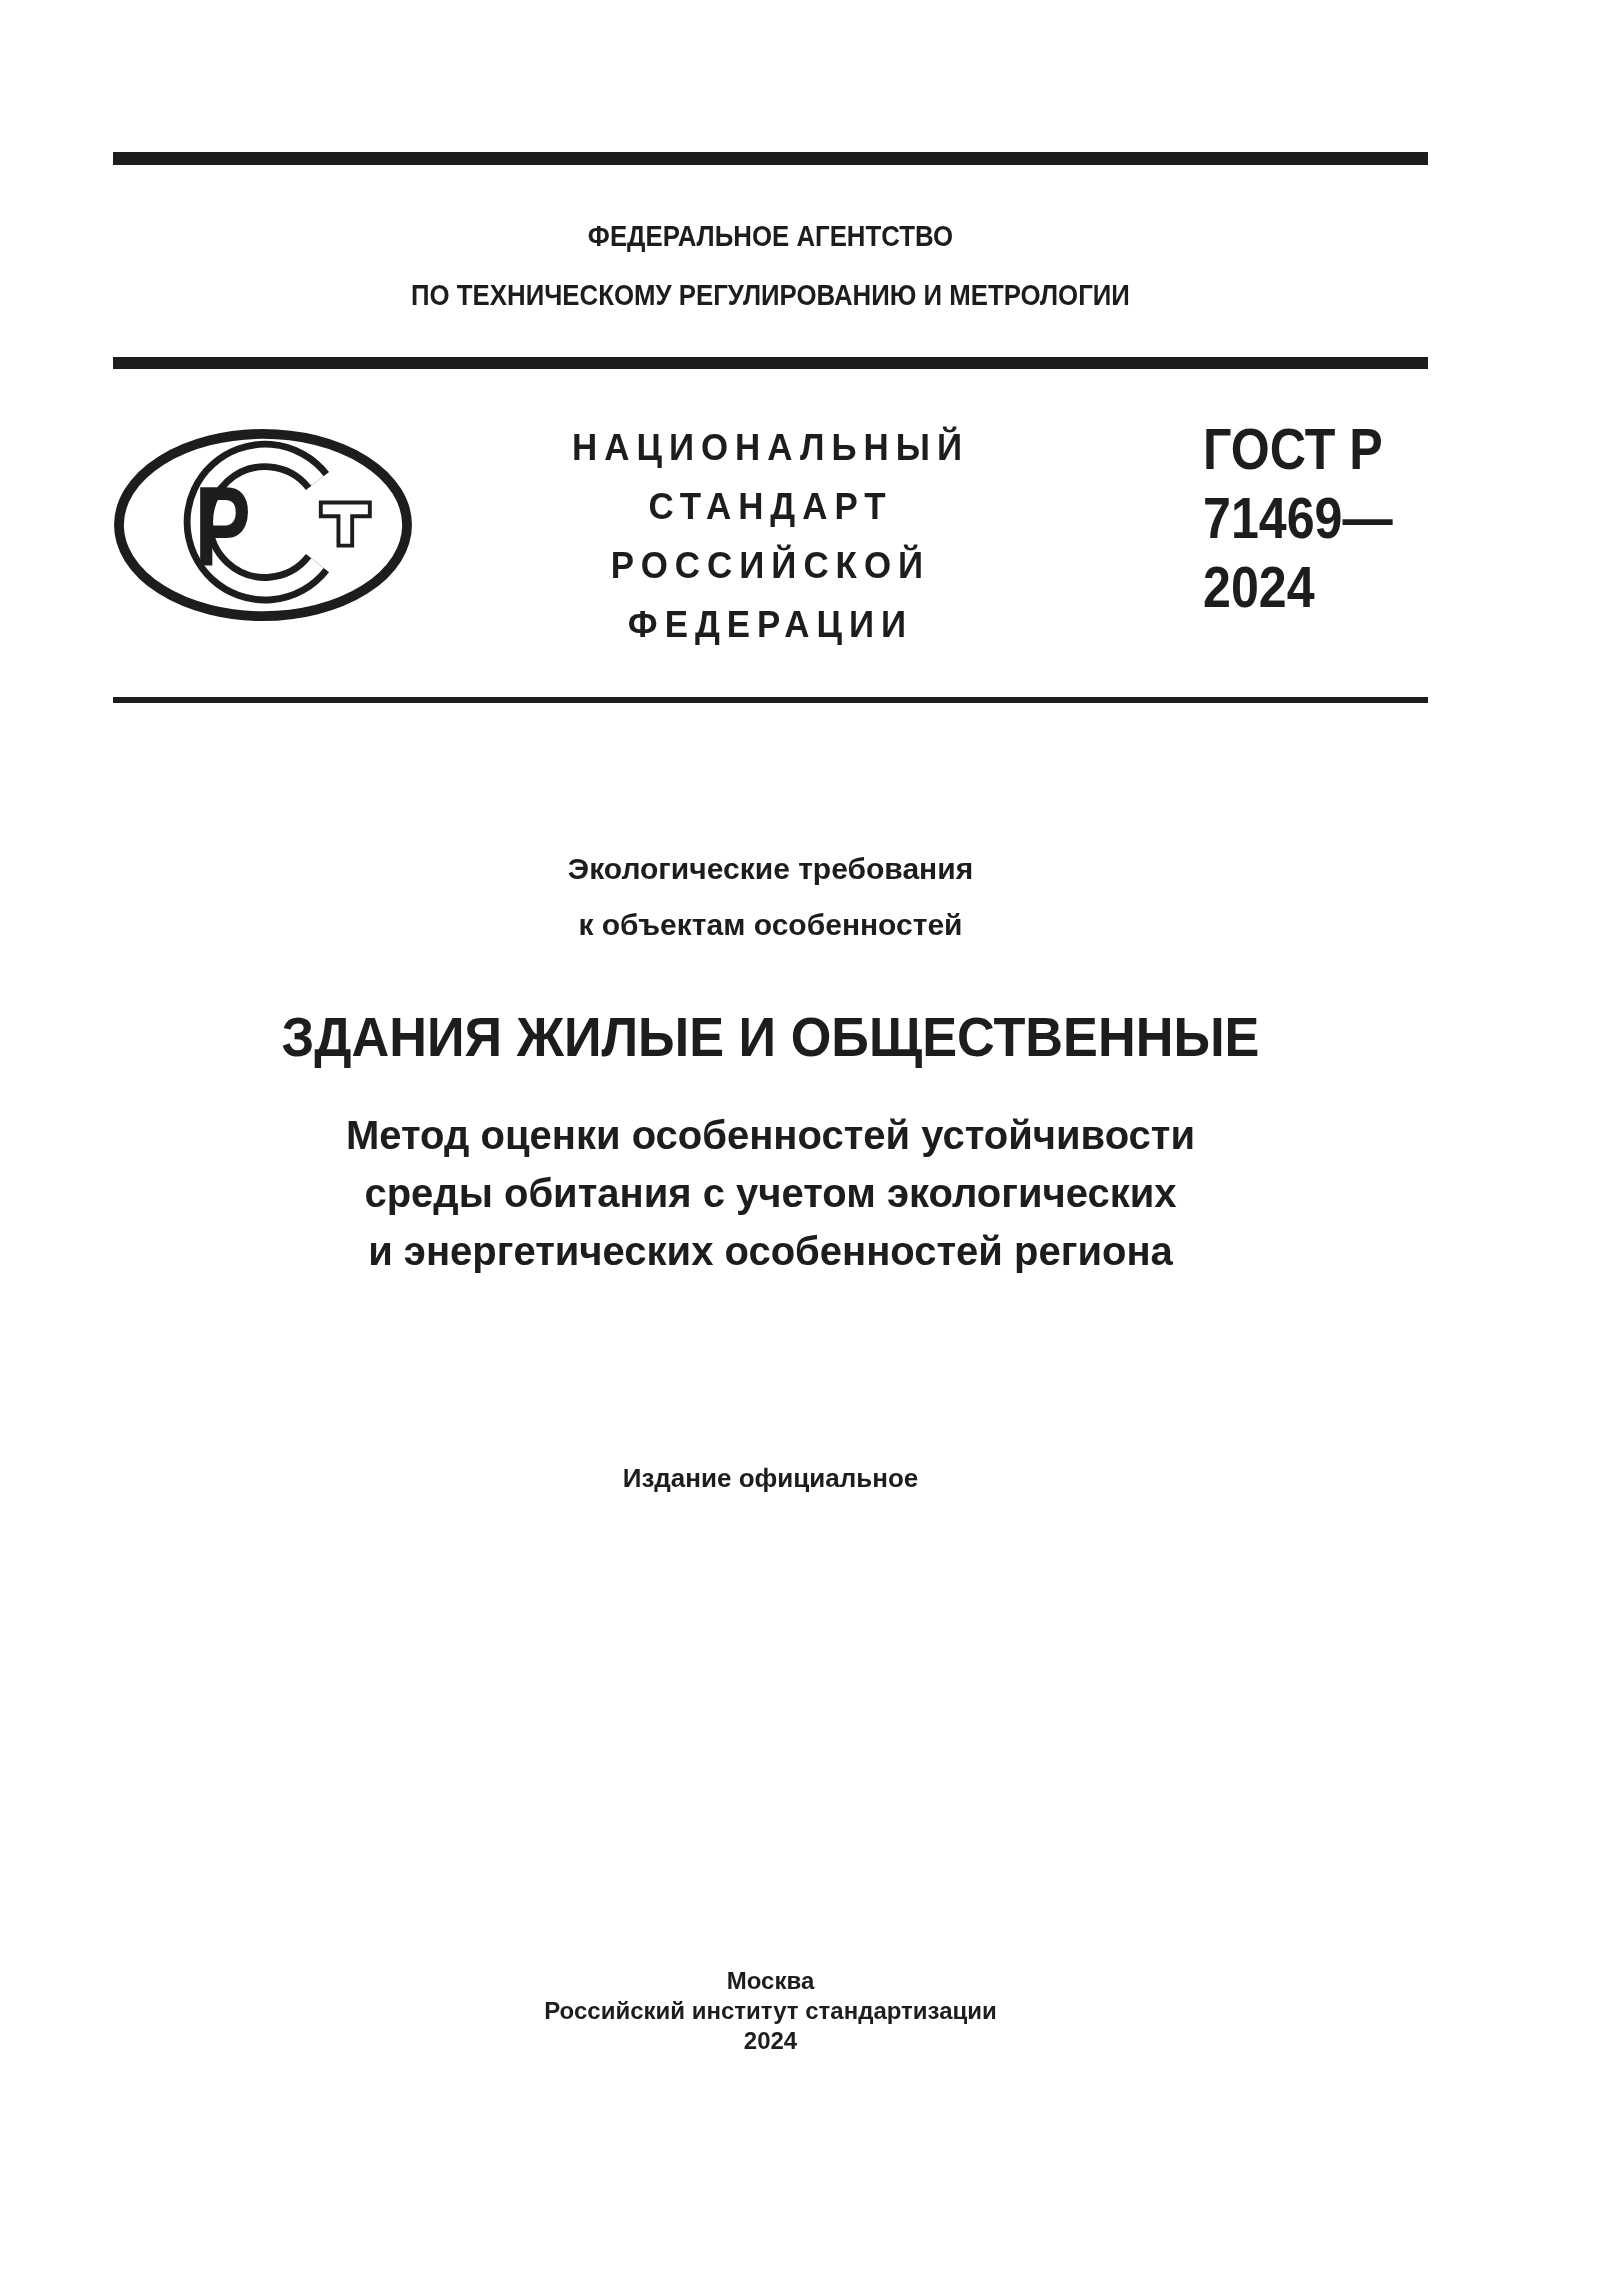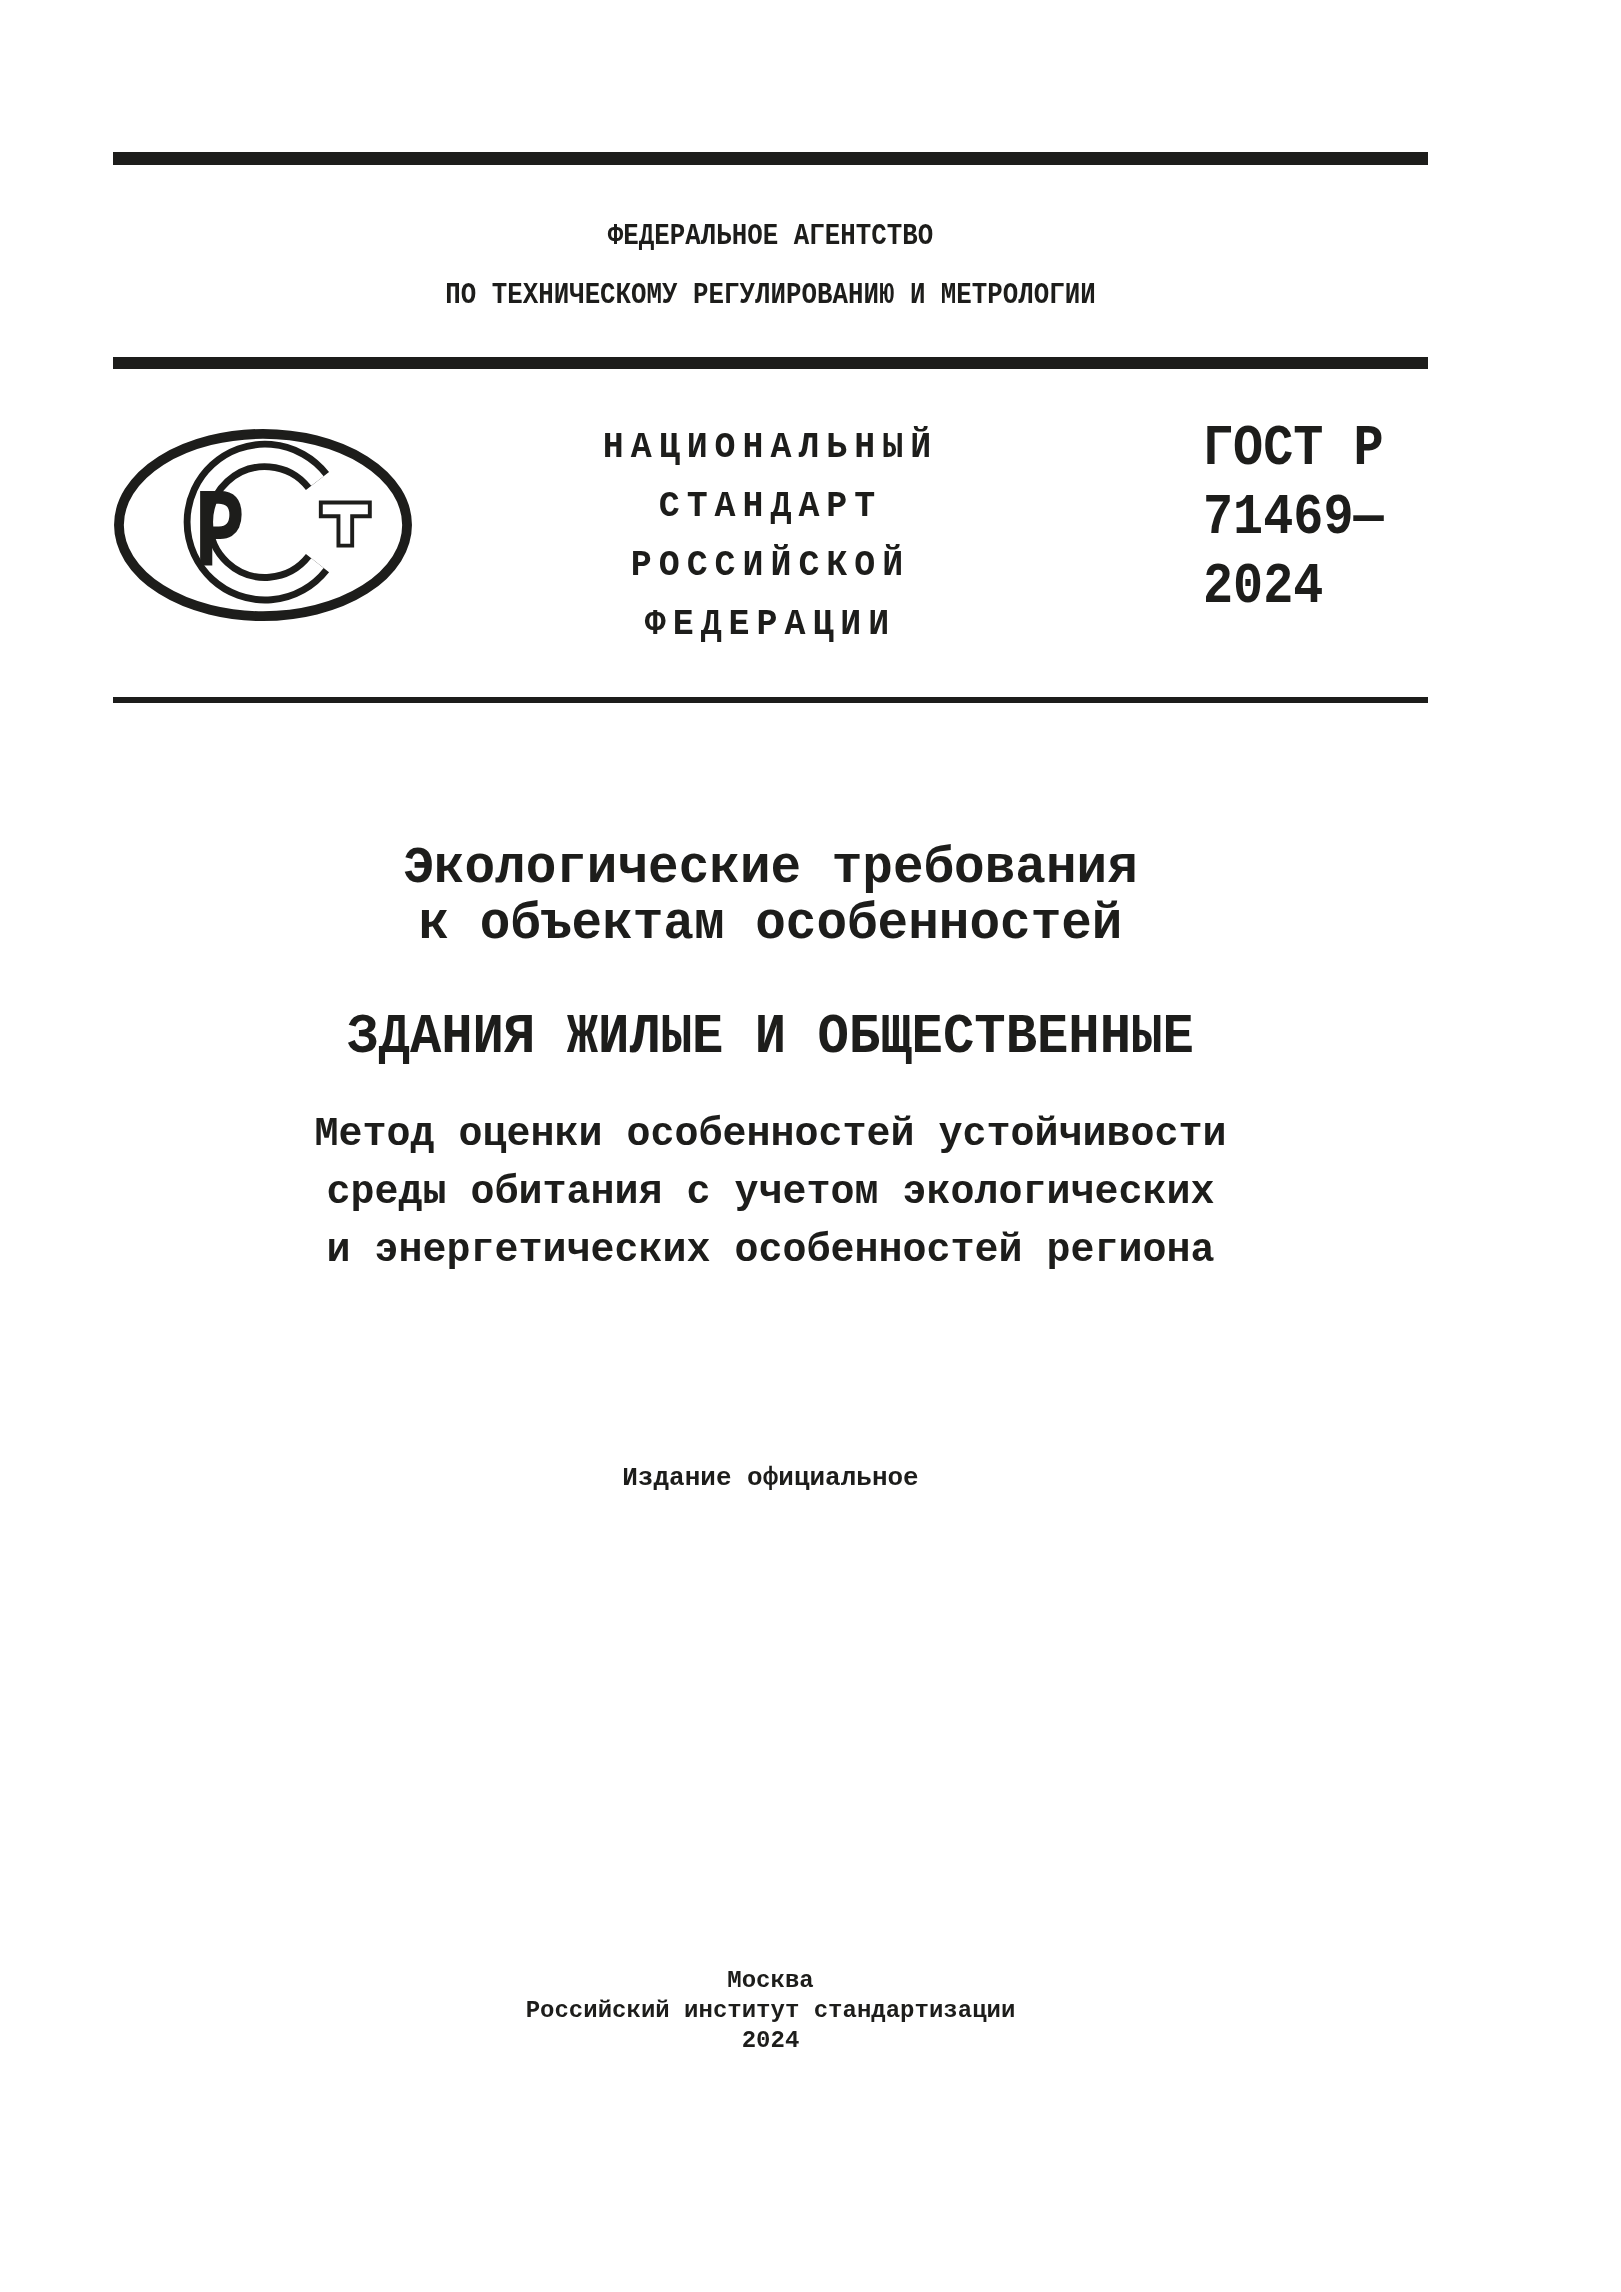--- a/index.html
+++ b/index.html
@@ -2,21 +2,21 @@
 <html><head>
 <meta charset="utf-8">
 <style>
   html,body{margin:0;padding:0;background:#e8e8e8;}
   .page{
     position:relative;
     width:1621px;height:2293px;
     margin:0 auto;
     background:#ffffff;
     color:#1d1d1b;
-    font-family:Liberation Mono, monospace;
+    font-family:Liberation Sans, sans-serif;
     font-weight:bold;
     overflow:hidden;
   }
   .rule{position:absolute;left:113px;width:1315px;background:#1d1d1b;}
   .rule-thick-1{top:152px;height:12.7px;}
   .rule-thick-2{top:357px;height:11.8px;}
   .rule-thin{top:697px;height:5.9px;}
 
   .centered{position:absolute;left:113px;width:1315px;text-align:center;white-space:nowrap;}
 
@@ -32,21 +32,21 @@
     letter-spacing:0.2em;
     transform:scaleX(0.97);
   }
   .std-designation{
     position:absolute;left:1203px;top:415px;
     font-size:57px;line-height:69px;
     white-space:nowrap;
     transform:scaleX(0.88);transform-origin:left top;
   }
 
-  .title-group{top:841px;font-size:51px;line-height:56px;}
+  .title-group{top:841px;font-size:30px;line-height:56px;}
   .title-main{top:1010px;font-size:55px;line-height:55px;transform:scaleX(0.95);}
   .title-sub{top:1106px;font-size:40px;line-height:58px;}
 
   .edition{top:1466px;font-size:26px;line-height:25.5px;}
   .imprint{top:1966px;font-size:24px;line-height:30px;}
 </style>
 </head>
 <body>
 
 <div class="page">

